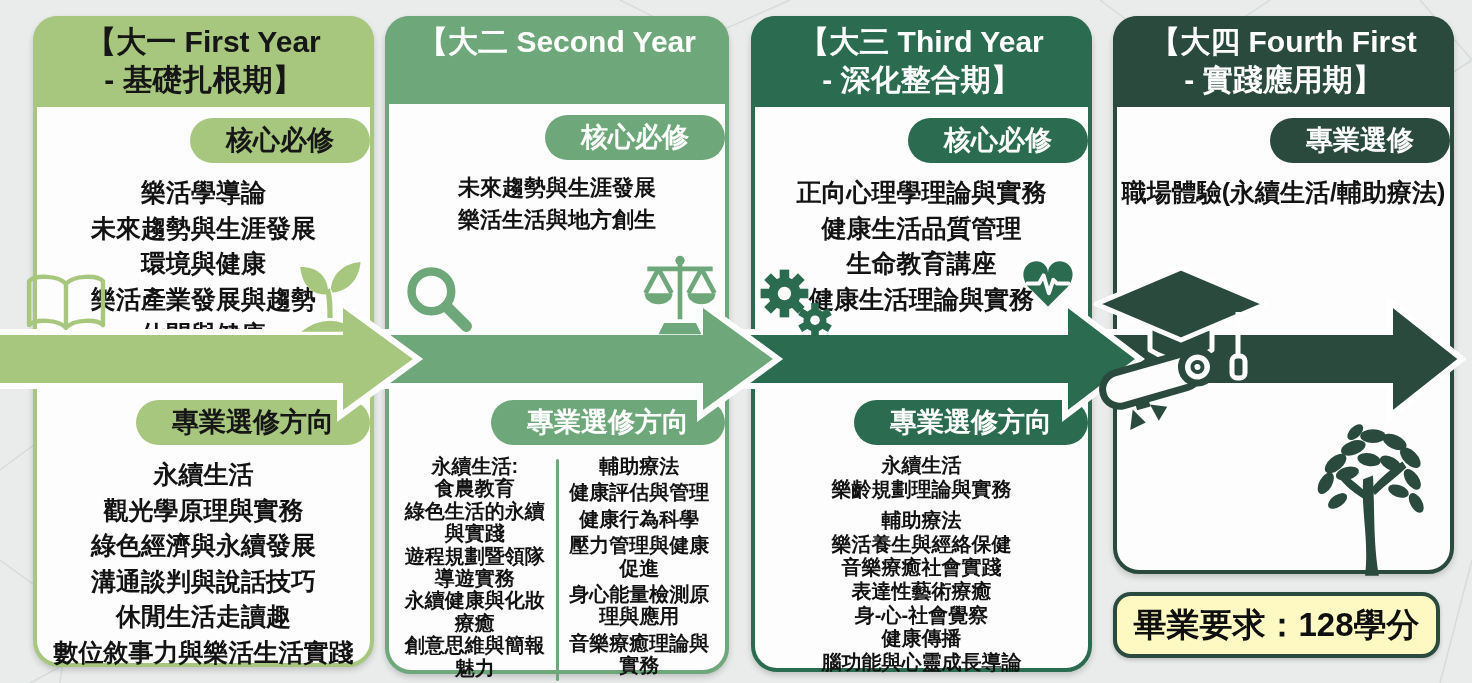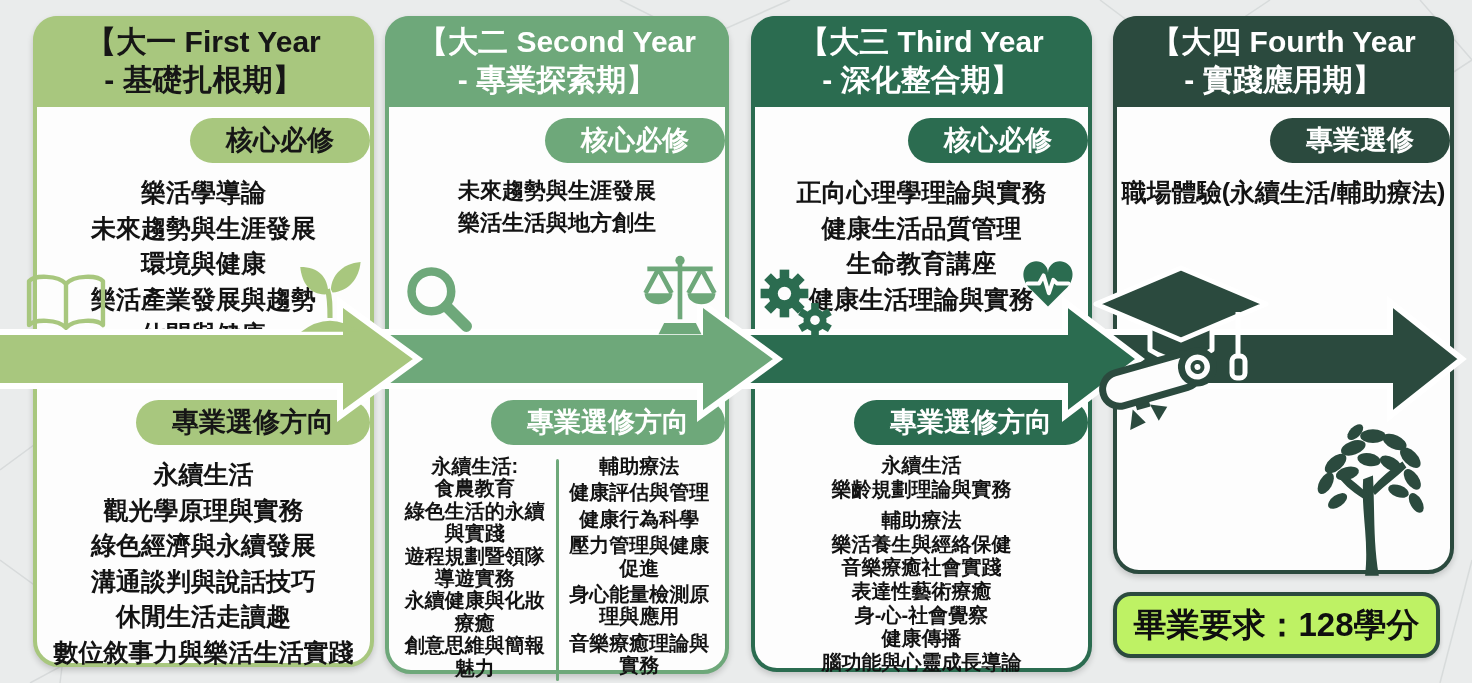--- a/index.html
+++ b/index.html
@@ -66,21 +66,21 @@
 
   
   .icon{position:absolute;z-index:3;}
   .st1{stroke:var(--year1);} .f1{fill:var(--year1);}
   .st2{stroke:var(--year2);} .f2{fill:var(--year2);} .f3{fill:var(--year3);}
   .st4{stroke:var(--year4);} .f4{fill:var(--year4);}
 
   
   .grad-box{
     position:absolute;left:1113px;top:592px;width:327px;height:66px;
-    box-sizing:border-box;background:#bef264;border:4px solid var(--year4);
+    box-sizing:border-box;background:#fef9c3;border:4px solid var(--year4);
     border-radius:18px;display:flex;align-items:center;justify-content:center;
     font-size:33px;color:#0f0f0f;z-index:2;box-shadow:0 2px 4px rgba(0,0,0,.2);
   }
 </style>
 </head>
 <body>
 
 <div class="stage">
 
   <svg class="bg-pattern" width="1472" height="683" viewBox="0 0 1472 683">
@@ -121,21 +121,20 @@
           <div class="course-line">溝通談判與說話技巧</div>
           <div class="course-line">休閒生活走讀趣</div>
           <div class="course-line">數位敘事力與樂活生活實踐</div>
         </div>
     </div>
   </section>
 
   <section class="card col2 theme-year2">
     <header class="card-header">
       <div>【大二 Second Year</div>
-      <div>- 專業探索期】</div>
     </header>
     <div class="badge-row">
       <span class="badge">核心必修</span>
     </div>
     <div class="course-list list-xl">
         <div class="course-line">未來趨勢與生涯發展</div>
         <div class="course-line">樂活生活與地方創生</div>
       </div>
     <div class="elective-block">
       <div class="badge-row">
@@ -192,21 +191,21 @@
           <div class="course-line">表達性藝術療癒</div>
           <div class="course-line">身-心-社會覺察</div>
           <div class="course-line">健康傳播</div>
           <div class="course-line">腦功能與心靈成長導論</div>
         </div>
     </div>
   </section>
 
   <section class="card col4 theme-year4">
     <header class="card-header">
-      <div>【大四 Fourth Year</div>
+      <div>【大四 Fourth First</div>
       <div>- 實踐應用期】</div>
     </header>
     <div class="badge-row">
       <span class="badge">專業選修</span>
     </div>
     <div class="course-list list-lg">
         <div class="course-line">職場體驗(永續生活/輔助療法)</div>
       </div>
   </section>
 

